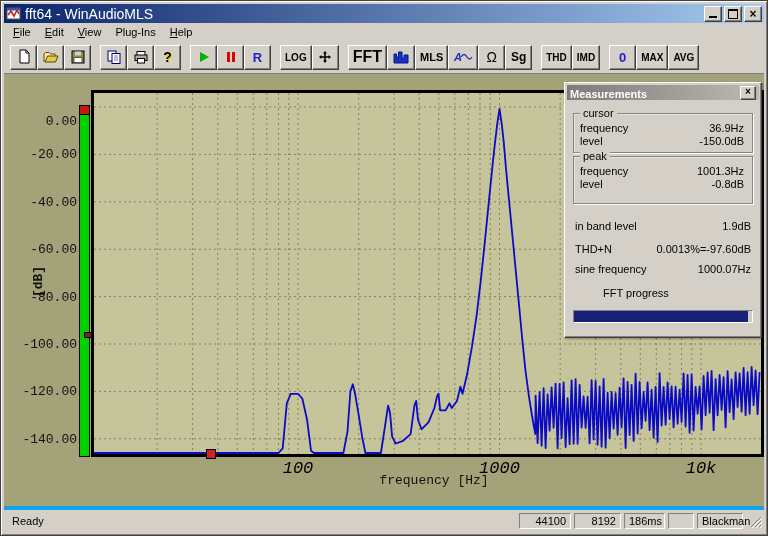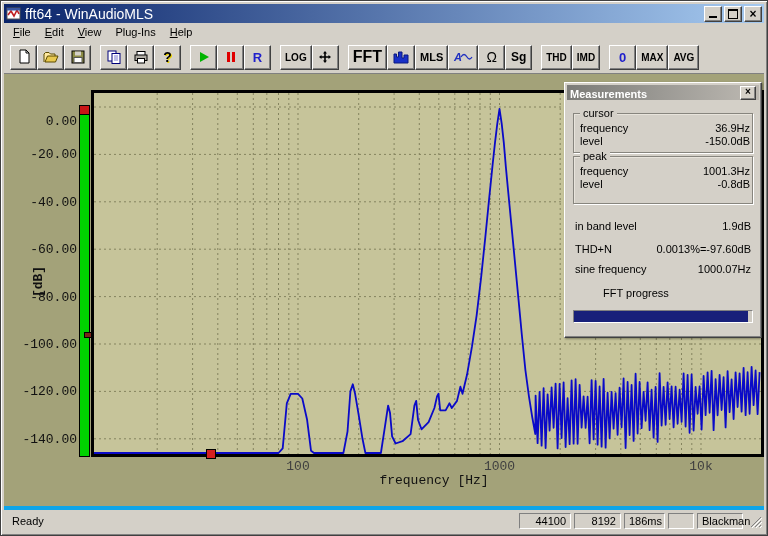--- a/index.html
+++ b/index.html
@@ -24,31 +24,31 @@
   .tbtn svg{display:block;}
   .gap{width:9px;flex:0 0 9px;}
   .blue{color:#2020cc;}
   
   .client{position:relative;flex:1;background:#a3a279;overflow:hidden;}
   .plot-frame{position:absolute;left:87px;top:16px;width:673px;height:367px;border:3px solid #000;box-sizing:border-box;background:#c6c49a;}
   .plot-frame svg{position:absolute;left:0;top:0;}
   .ylab{position:absolute;left:14px;top:200px;width:40px;text-align:center;font-family:"Liberation Mono",monospace;font-size:13px;font-weight:bold;color:#111;transform:rotate(-90deg);}
   .xlab{position:absolute;left:300px;top:399px;width:260px;text-align:center;font-family:"Liberation Mono",monospace;font-size:13px;color:#111;}
   .ytick{position:absolute;left:0;width:73px;text-align:right;font-family:"Liberation Mono",monospace;font-size:13px;color:#111;white-space:nowrap;}
-  .xtick{position:absolute;transform:translateX(-50%);font-family:"Liberation Mono",monospace;font-size:13px;color:#404040;}
+  .xtick{position:absolute;transform:translateX(-50%);font-family:"Liberation Mono",monospace;font-size:17px;color:#000000;font-style:italic;}
   .meter{position:absolute;left:75px;top:31px;width:11px;height:352px;background:#00d200;border:1px solid #000;box-sizing:border-box;}
   .meter-cap{height:8px;background:#c81616;border-bottom:1px solid #000;}
   .meter-peak{position:absolute;left:80px;width:8px;height:6px;background:#7a2418;border:1px solid #000;box-sizing:border-box;}
   .cursor-sq{position:absolute;width:10px;height:10px;background:#d42020;border:1px solid #000;box-sizing:border-box;}
   
   .meas{position:absolute;left:560px;top:8px;width:198px;height:256px;background:#d4d0c8;border:1px solid;border-color:#fff #404040 #404040 #fff;box-shadow:inset -1px -1px 0 #808080,1px 1px 2px rgba(0,0,0,.35);box-sizing:border-box;font-size:11px;color:#000;}
   .meas-title{height:15px;margin:2px;background:linear-gradient(90deg,#7b7b78,#bdb9b2);display:flex;align-items:flex-end;padding:0 3px;color:#fff;font-weight:bold;font-size:11px;}
   .meas-title .t{flex:1;}
   .meas-close{width:14px;height:12px;background:#d4d0c8;border:1px solid;border-color:#fff #404040 #404040 #fff;box-shadow:inset -1px -1px 0 #808080;color:#000;font-weight:bold;font-size:10px;line-height:10px;text-align:center;}
-  .group{position:relative;margin:14px 8px 0 8px;border:1px solid #87857e;box-shadow:1px 1px 0 #fff, inset 1px 1px 0 #e8e4dc;padding:8px 2px 2px 6px;box-sizing:border-box;}
+  .group{position:relative;margin:14px 8px 0 8px;border:1px solid #87857e;box-shadow:1px 1px 0 #fff, inset 1px 1px 0 #e8e4dc;padding:8px 8px 2px 6px;box-sizing:border-box;}
   .group.cursor{height:40px;margin-top:13px;}
   .group.peak{height:48px;margin-top:3px;}
   .group-label{position:absolute;top:-7px;left:6px;background:#d4d0c8;padding:0 3px;}
   .grow{display:flex;justify-content:space-between;line-height:13px;}
   .mrow{display:flex;justify-content:space-between;padding:0 10px;line-height:12px;}
   .mrow.inband{margin-top:16px;}
   .mrow.thdn{margin-top:11px;}
   .mrow.sine{margin-top:8px;}
   .prog-label{margin:12px 0 0 38px;line-height:12px;}
   .prog-track{margin:11px 8px 0 8px;height:13px;border:1px solid;border-color:#808080 #fff #fff #808080;background:#cfcbc3;box-sizing:border-box;}

